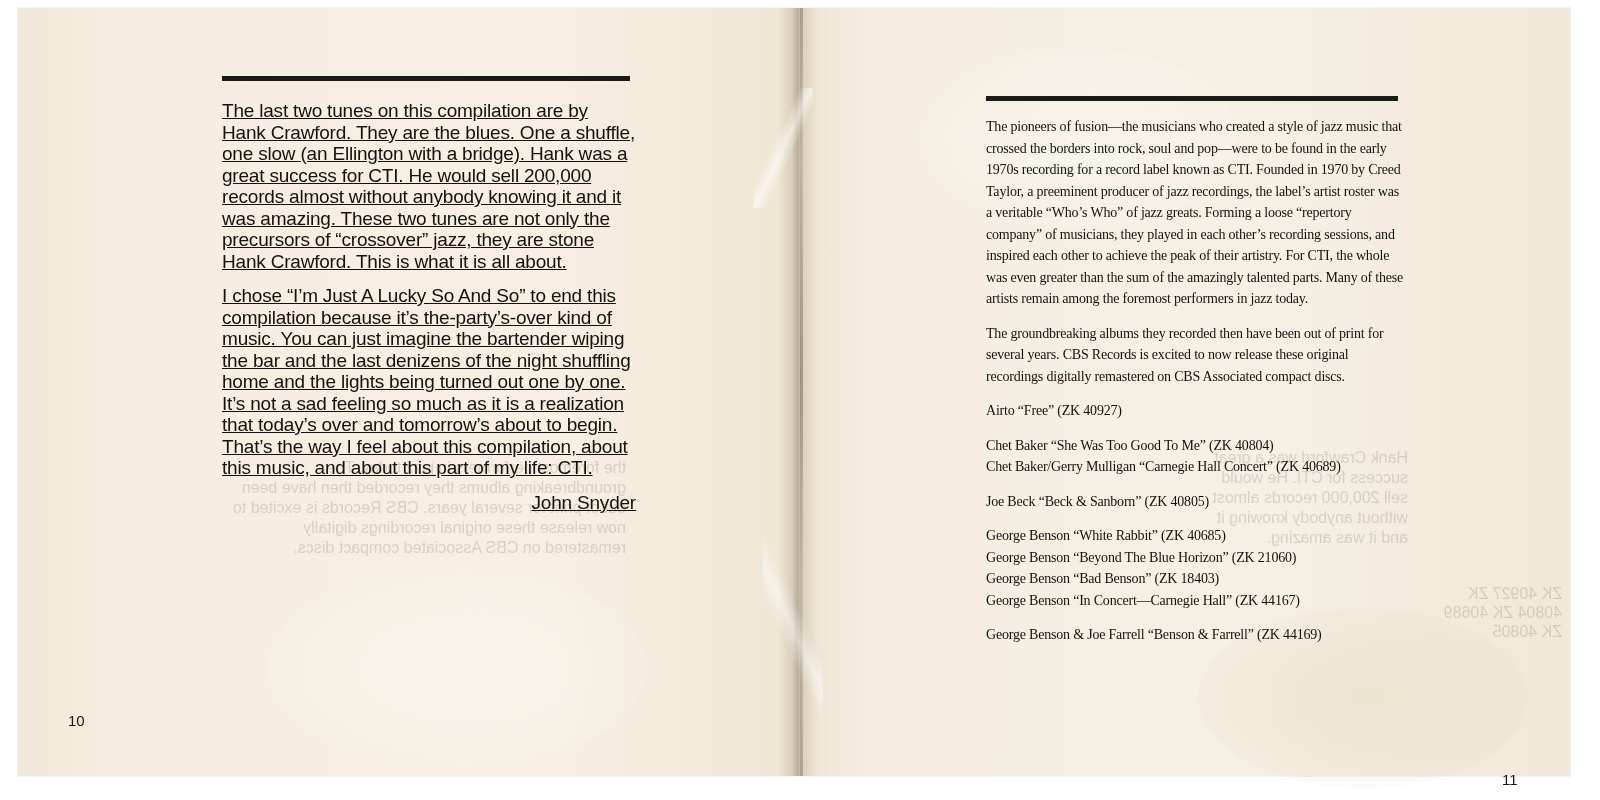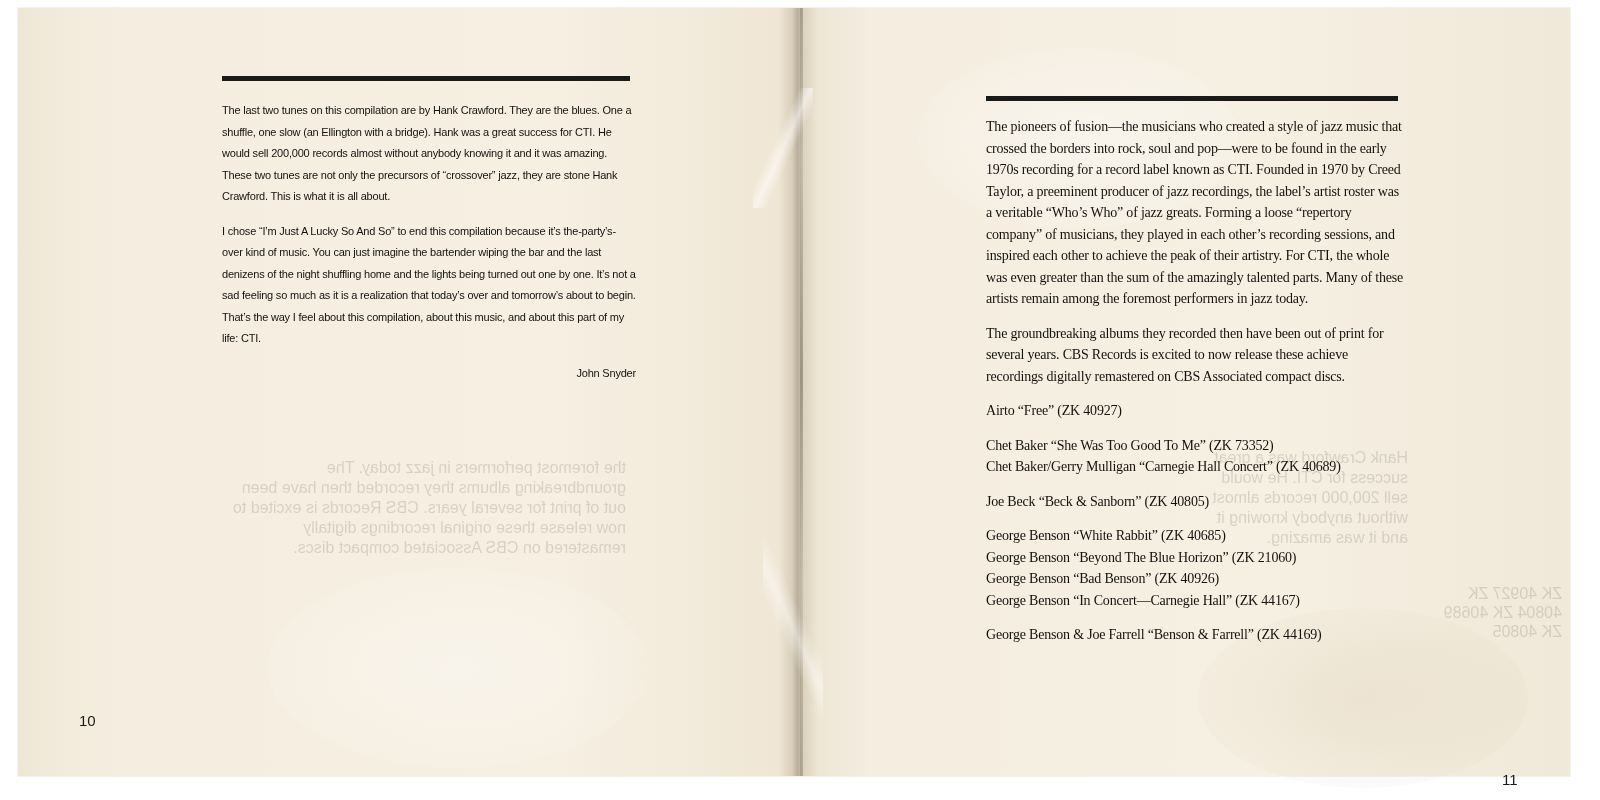--- a/index.html
+++ b/index.html
@@ -112,22 +112,23 @@
   .col {
     position: absolute;
     color: #14120f;
     font-family: "Liberation Sans", sans-serif;
     letter-spacing: -0.2px;
   }
   .col-left {
     left: 204px;
     top: 92px;
     width: 414px;
-    font-size: 11px;
+    font-size: 19px;
     line-height: 21.5px;
+    text-decoration: underline;
   }
   .col-right {
     left: 968px;
     top: 108px;
     width: 418px;
     font-size: 14px;
     line-height: 21.5px;
     font-family: Liberation Serif, serif;
   }
   .col p {
@@ -149,21 +150,21 @@
     white-space: nowrap;
   }
 
   
   .folio {
     position: absolute;
     font-size: 15px;
     color: #1b1916;
     font-family: "Liberation Sans", sans-serif;
   }
-  .folio-left { left: 61px; top: 704px; }
+  .folio-left { left: 50px; top: 704px; }
   .folio-right { left: 1484px; top: 718px; margin-top: 45px; }
 
   
   .showthrough {
     position: absolute;
     color: rgba(60,55,45,0.16);
     font-size: 16px;
     line-height: 20px;
     transform: scaleX(-1);
     font-family: "Liberation Sans", sans-serif;
@@ -225,39 +226,39 @@
     <div class="col col-left">
       <p>The last two tunes on this compilation are by Hank Crawford. They are the blues. One a shuffle, one slow (an Ellington with a bridge). Hank was a great success for CTI. He would sell 200,000 records almost without anybody knowing it and it was amazing. These two tunes are not only the precursors of “crossover” jazz, they are stone Hank Crawford. This is what it is all about.</p>
       <p>I chose “I’m Just A Lucky So And So” to end this compilation because it’s the-party’s-over kind of music. You can just imagine the bartender wiping the bar and the last denizens of the night shuffling home and the lights being turned out one by one. It’s not a sad feeling so much as it is a realization that today’s over and tomorrow’s about to begin. That’s the way I feel about this compilation, about this music, and about this part of my life: CTI.</p>
       <div class="signature">
         <div>John Snyder</div>
       </div>
     </div>
 
     <div class="col col-right">
       <p>The pioneers of fusion—the musicians who created a style of jazz music that crossed the borders into rock, soul and pop—were to be found in the early 1970s recording for a record label known as CTI. Founded in 1970 by Creed Taylor, a preeminent producer of jazz recordings, the label’s artist roster was a veritable “Who’s Who” of jazz greats. Forming a loose “repertory company” of musicians, they played in each other’s recording sessions, and inspired each other to achieve the peak of their artistry. For CTI, the whole was even greater than the sum of the amazingly talented parts. Many of these artists remain among the foremost performers in jazz today.</p>
-      <p>The groundbreaking albums they recorded then have been out of print for several years. CBS Records is excited to now release these achieve recordings digitally remastered on CBS Associated compact discs.</p>
+      <p>The groundbreaking albums they recorded then have been out of print for several years. CBS Records is excited to now release these original recordings digitally remastered on CBS Associated compact discs.</p>
 
       <div class="disc-group">
         <span class="disc-line">Airto “Free” (ZK 40927)</span>
       </div>
 
       <div class="disc-group">
-        <span class="disc-line">Chet Baker “She Was Too Good To Me” (ZK 73352)</span>
+        <span class="disc-line">Chet Baker “She Was Too Good To Me” (ZK 40804)</span>
         <span class="disc-line">Chet Baker/Gerry Mulligan “Carnegie Hall Concert” (ZK 40689)</span>
       </div>
 
       <div class="disc-group">
         <span class="disc-line">Joe Beck “Beck &amp; Sanborn” (ZK 40805)</span>
       </div>
 
       <div class="disc-group">
         <span class="disc-line">George Benson “White Rabbit” (ZK 40685)</span>
         <span class="disc-line">George Benson “Beyond The Blue Horizon” (ZK 21060)</span>
-        <span class="disc-line">George Benson “Bad Benson” (ZK 40926)</span>
+        <span class="disc-line">George Benson “Bad Benson” (ZK 18403)</span>
         <span class="disc-line">George Benson “In Concert—Carnegie Hall” (ZK 44167)</span>
       </div>
 
       <div class="disc-group">
         <span class="disc-line">George Benson &amp; Joe Farrell “Benson &amp; Farrell” (ZK 44169)</span>
       </div>
     </div>
 
     <div class="folio folio-left">10</div>
     <div class="folio folio-right">11</div>

